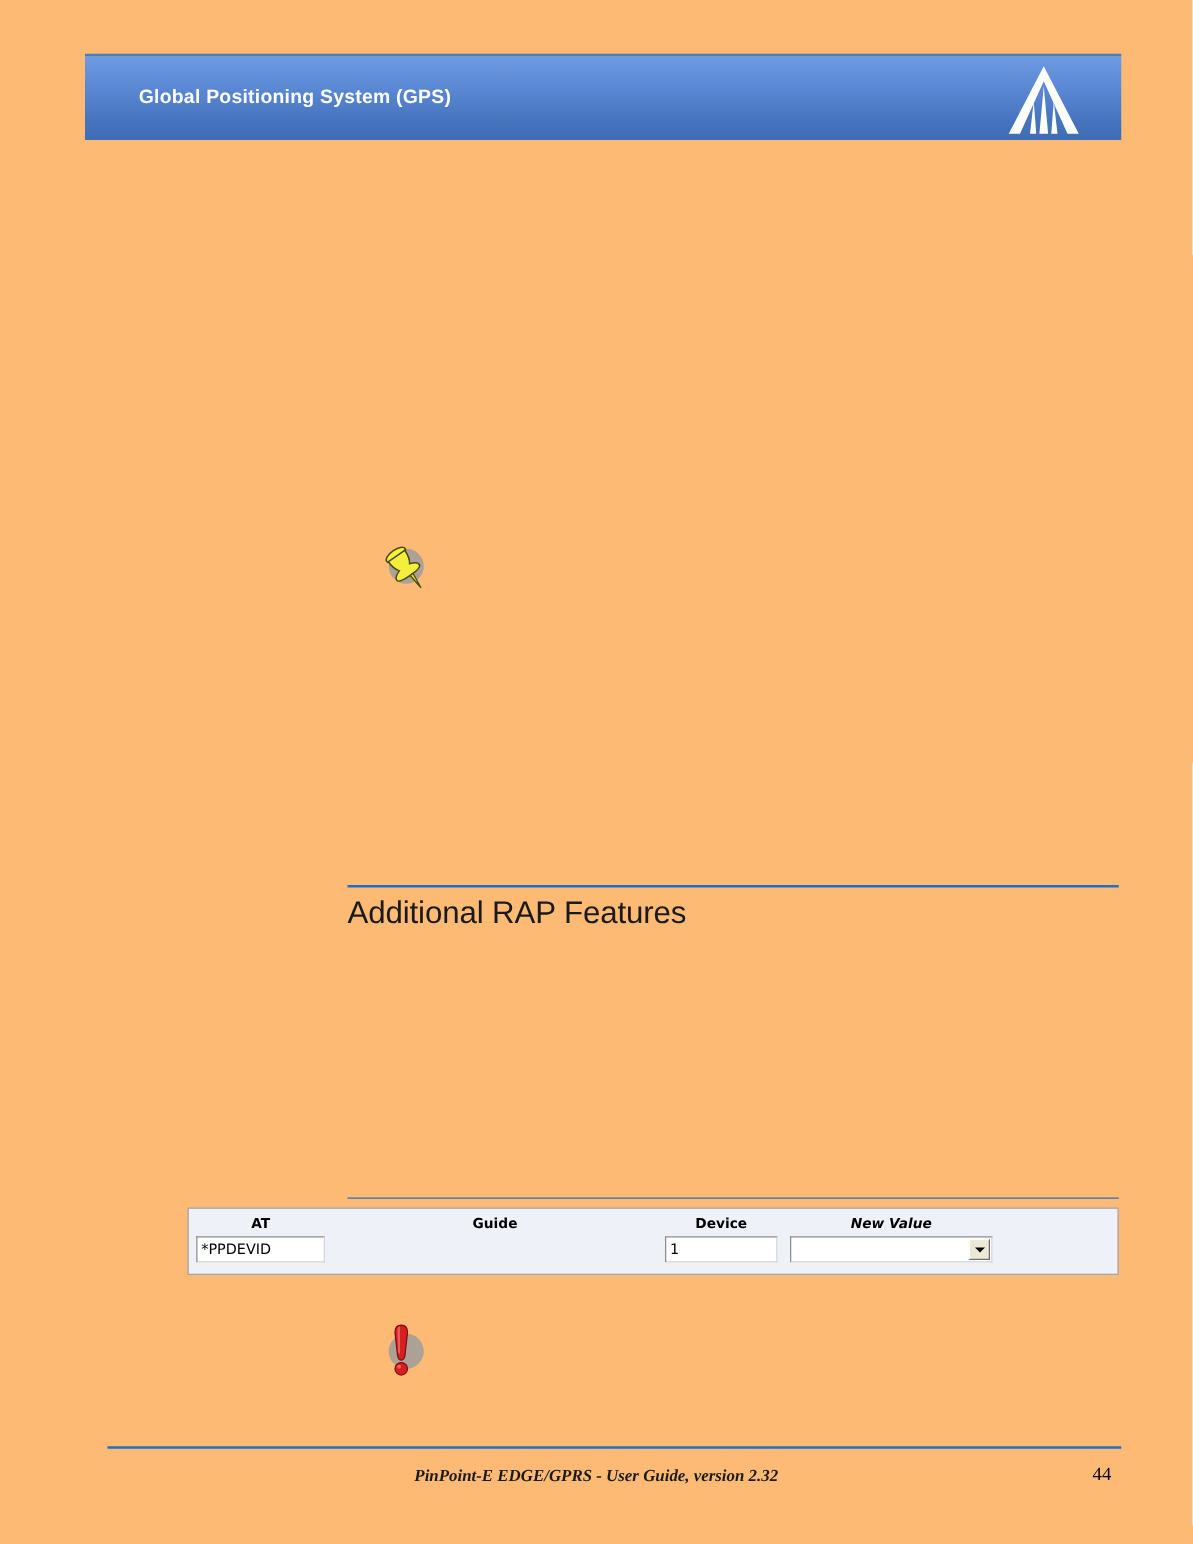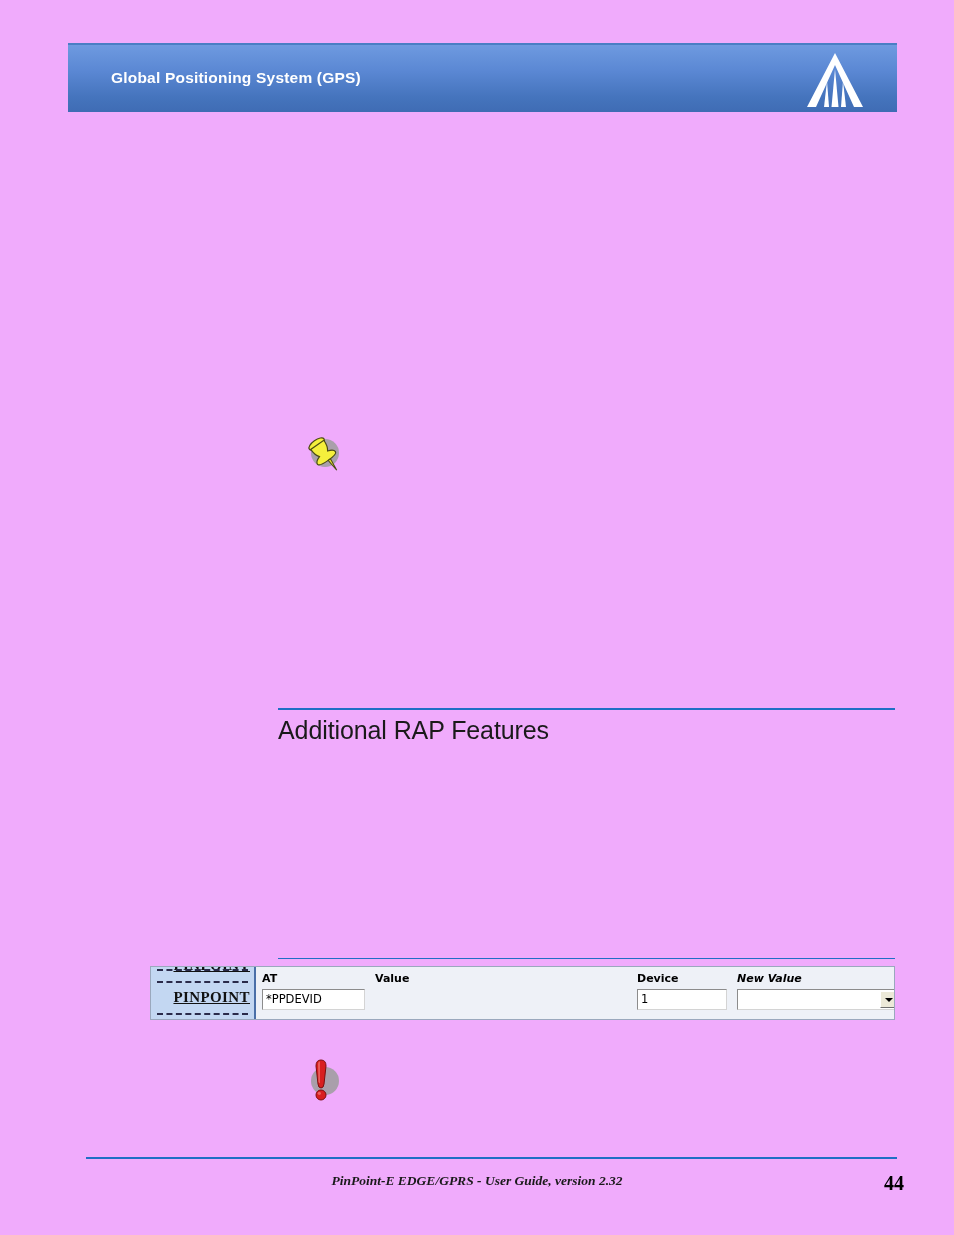--- a/index.html
+++ b/index.html
@@ -14,21 +14,21 @@
     font-family: "Liberation Sans", sans-serif;
     overflow: hidden;
   }
 
   
   .page {
     position: absolute;
     left: 0; top: 0;
     width: 954px;
     height: 1235px;
-    background: #f0abfc;
+    background: #fdba74;
   }
 
   
   .header-banner {
     position: absolute;
     left: 68px;
     top: 43px;
     width: 829px;
     height: 69px;
     background: linear-gradient(to bottom, #6e9ae0 0%, #5b88d4 38%, #4574bd 78%, #3f6cb4 100%);
@@ -164,20 +164,21 @@
   .rap-col.value     { width: 100px; }
   .rap-col.newvalue  { width: 172px; font-style: italic; }
 
   .rap-col-header {
     font-size: 11px;
     font-weight: bold;
     color: #000000;
     height: 18px;
     line-height: 16px;
     white-space: nowrap;
+    text-align: center;
   }
   .rap-field {
     height: 21px;
     background: #ffffff;
     border: 1px solid #8c8c8c;
     border-right-color: #d4d4d4;
     border-bottom-color: #d4d4d4;
     box-sizing: border-box;
     font-size: 11.5px;
     color: #000000;
@@ -251,25 +252,25 @@
     width: 954px;
     text-align: center;
     font-family: "Liberation Serif", serif;
     font-style: italic;
     font-weight: bold;
     font-size: 13.5px;
     color: #1a1a1a;
   }
   .footer-page {
     position: absolute;
-    right: 50px;
+    right: 65px;
     top: 1172px;
     font-family: "Liberation Serif", serif;
-    font-weight: bold;
-    font-size: 20px;
+    font-weight: normal;
+    font-size: 15px;
     color: #000000;
   }
 </style>
 </head>
 <body>
 
 <div class="page">
 
   <div class="header-banner">
     <div class="header-title">Global Positioning System (GPS)</div>
@@ -296,37 +297,30 @@
 
   <div class="section-block">
     <div class="section-rule"></div>
     <div class="section-heading">Additional RAP Features</div>
   </div>
 
   <div class="figure-rule"></div>
 
   <div class="rap-widget">
 
-    <div class="rap-sidebar">
-      <div class="rap-brand-ghost">PINPOINT</div>
-      <div class="dash-rule top"></div>
-      <div class="dash-rule mid"></div>
-      <div class="rap-brand">PINPOINT</div>
-      <div class="dash-rule bottom"></div>
-    </div>
 
     <div class="rap-table">
 
       <div class="rap-col at">
         <div class="rap-col-header">AT</div>
         <div class="rap-field">*PPDEVID</div>
       </div>
 
       <div class="rap-col name">
-        <div class="rap-col-header">Value</div>
+        <div class="rap-col-header">Guide</div>
       </div>
 
       <div class="rap-col value">
         <div class="rap-col-header">Device</div>
         <div class="rap-field">1</div>
       </div>
 
       <div class="rap-col newvalue">
         <div class="rap-col-header">New Value</div>
         <div class="rap-combo">

